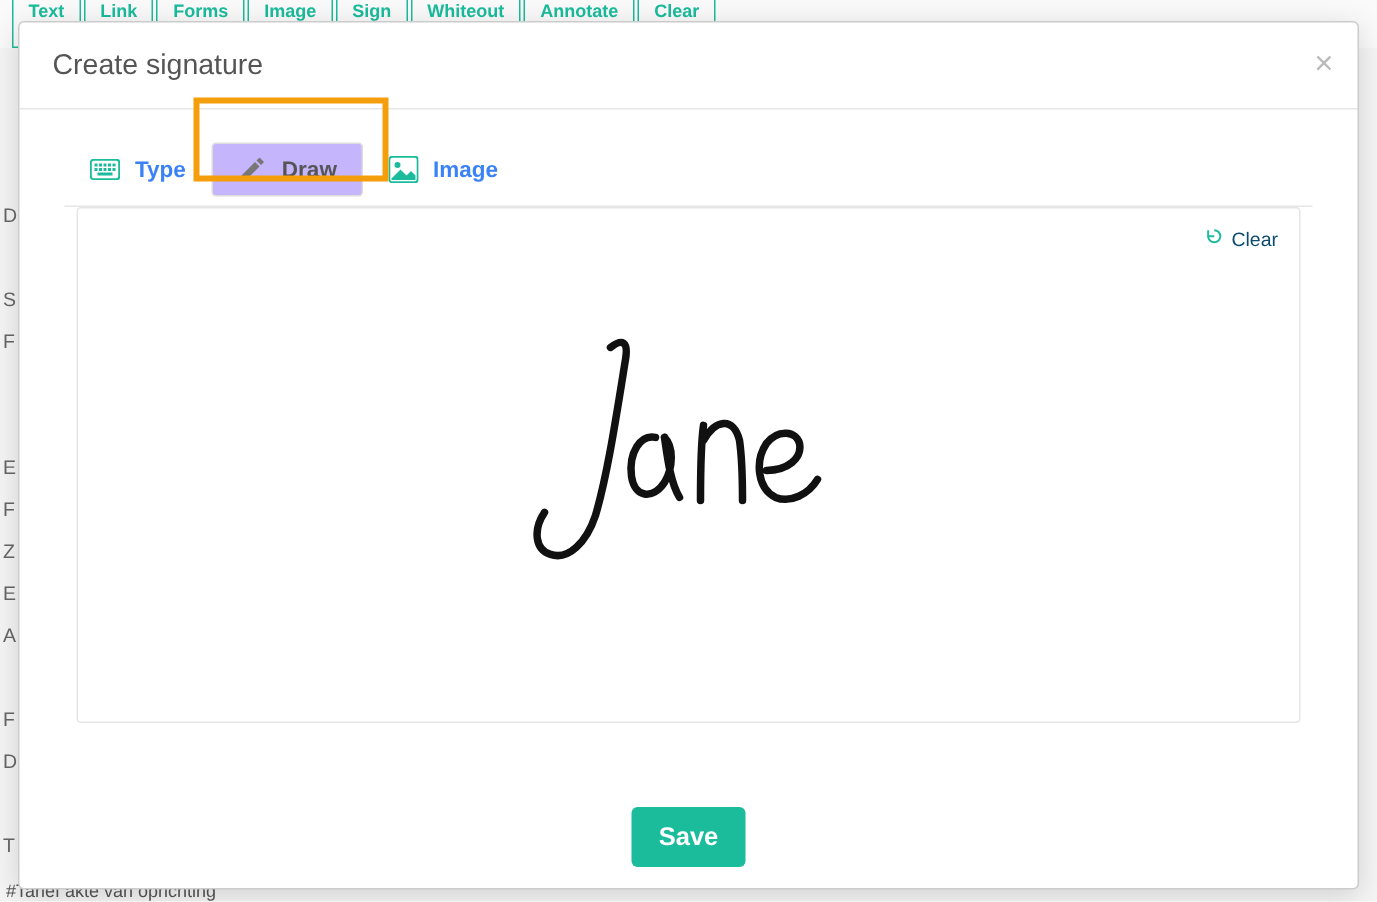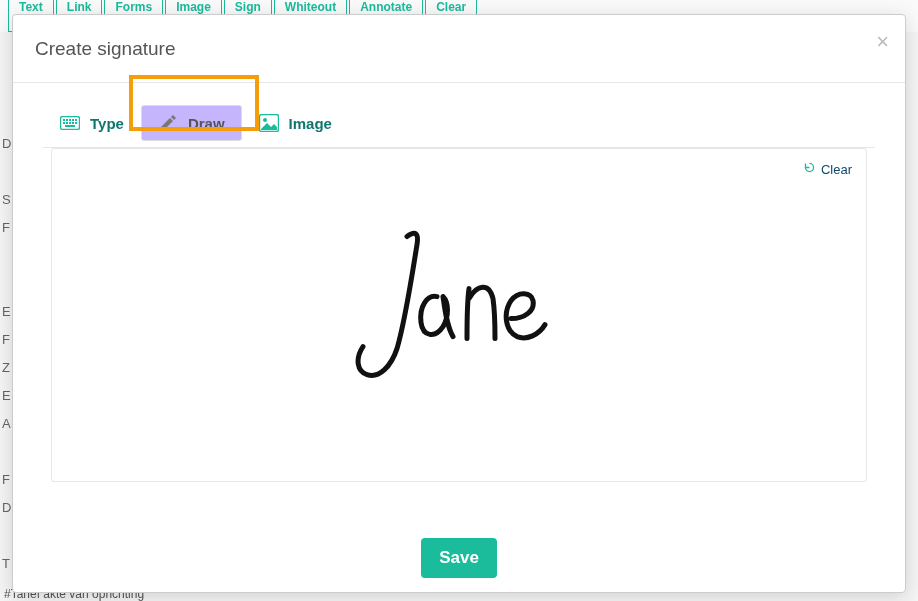--- a/index.html
+++ b/index.html
@@ -23,41 +23,41 @@
   }
 
   
   .modal {
     position: absolute; top: 14px; left: 12px; right: 12px; bottom: 8px;
     background: #fff; border: 1px solid #ccc; border-radius: 4px;
     box-shadow: 0 4px 20px rgba(0,0,0,0.15);
     display: flex; flex-direction: column;
   }
   .modal-header {
-    height: 68px; display: flex; align-items: center; padding: 0 22px;
+    height: 58px; display: flex; align-items: center; padding: 0 22px;
     border-bottom: 1px solid #e6e6e6; position: relative;
   }
   .modal-title { font-size: 19px; color: #555; font-weight: 500; }
   .modal-close {
     position: absolute; right: 16px; top: 16px; font-size: 22px; color: #bbb;
     cursor: pointer; line-height: 1;
   }
 
   .modal-body { flex: 1; padding: 22px 18px 14px 18px; display: flex; flex-direction: column; }
 
   
   .tabs-row {
     display: flex; align-items: center; gap: 0;
     border-bottom: 1px solid #e6e6e6; padding-bottom: 6px;
     margin: 0 12px;
   }
   .tab {
     display: flex; align-items: center; gap: 10px;
     padding: 8px 16px; font-size: 15px; font-weight: 600;
-    color: #0f766e; cursor: pointer;
+    color: #3b82f6; cursor: pointer;
     border: 1px solid transparent; border-radius: 3px;
   }
   .tab.active {
     color: #555; border: 1px solid #ddd; background: #c4b5fd;
   }
   .tab .ico { width: 20px; height: 18px; display: inline-flex; align-items: center; justify-content: center; }
 
   
   .highlight-box {
     position: absolute;

